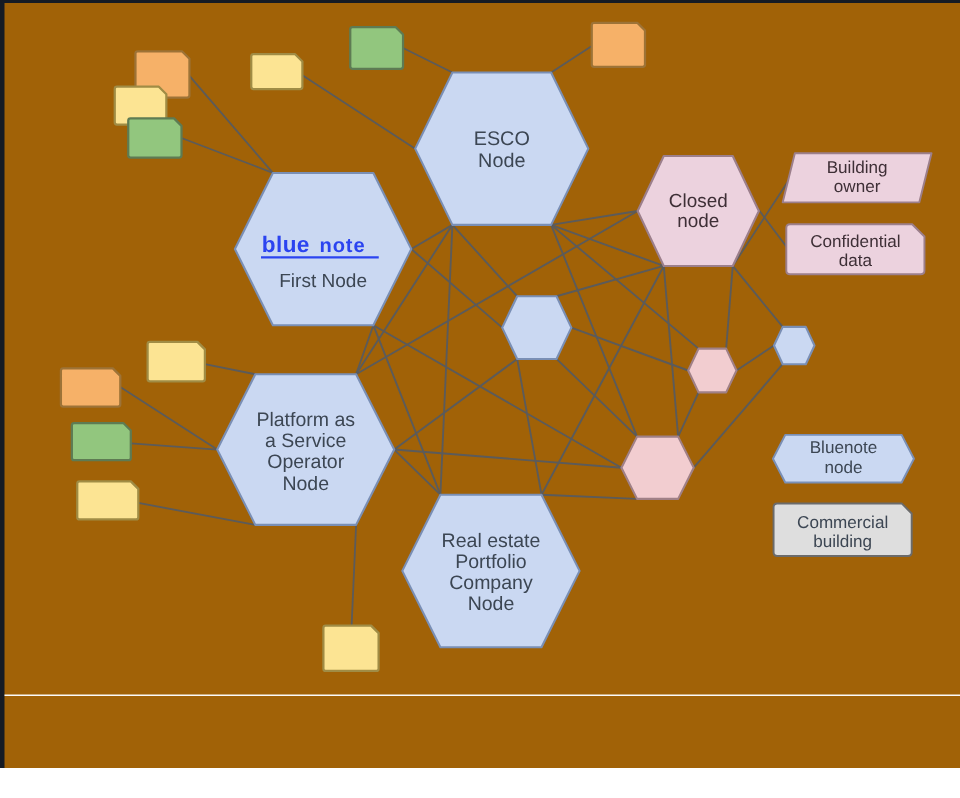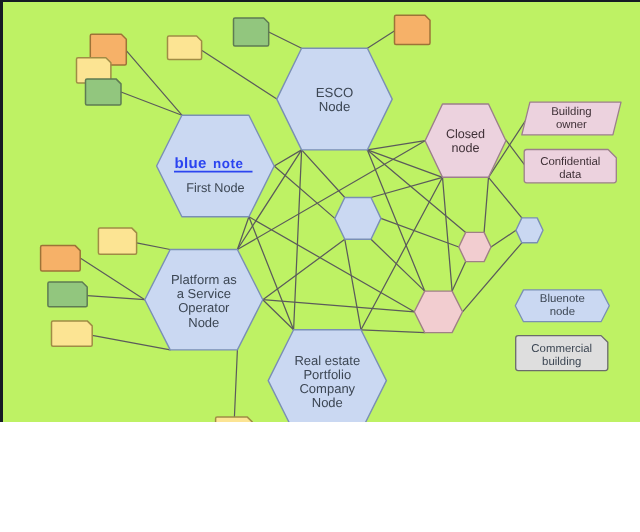--- a/index.html
+++ b/index.html
@@ -1,20 +1,20 @@
 <!DOCTYPE html>
 <html><head>
 <meta charset="utf-8">
 <title>bluenote network diagram</title>
 <style>
   html,body{margin:0;padding:0;background:#ffffff;}
   body{width:640px;height:532px;overflow:hidden;
        font-family:"Liberation Sans",sans-serif;
        -webkit-font-smoothing:antialiased;text-rendering:geometricPrecision;}
-  #page{position:relative;width:640px;height:422px;background:#bef264;overflow:hidden;}
+  #page{position:relative;width:640px;height:512px;background:#a16207;overflow:hidden;}
   #left-rail{position:absolute;left:0;top:0;width:3px;height:532px;background:#161b24;}
   #canvas-edge-top{position:absolute;left:0;top:0;right:0;height:2px;background:#161b24;}
   #canvas-edge-bottom{position:absolute;left:3px;top:463px;right:0;height:1px;background:#fafafa;}
   svg#diagram{position:absolute;left:0;top:0;width:640px;height:532px;}
   svg#diagram text{font-family:"Liberation Sans",sans-serif;}
 </style>
 </head>
 <body>
 
 <div id="page">

